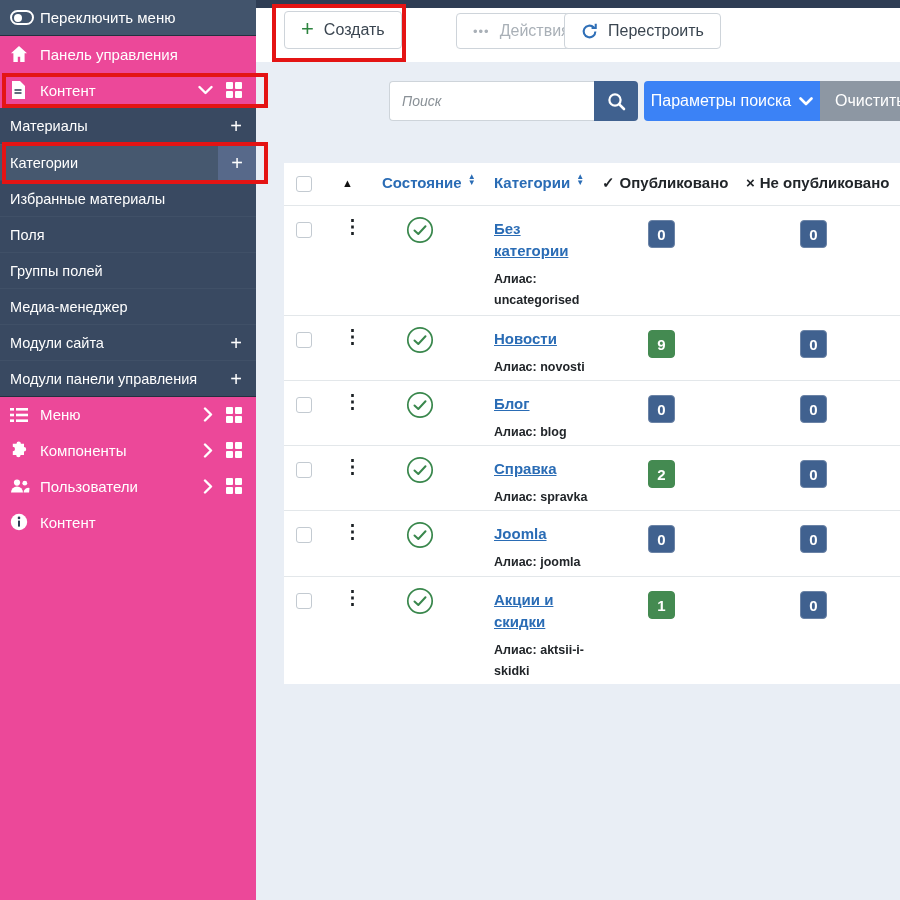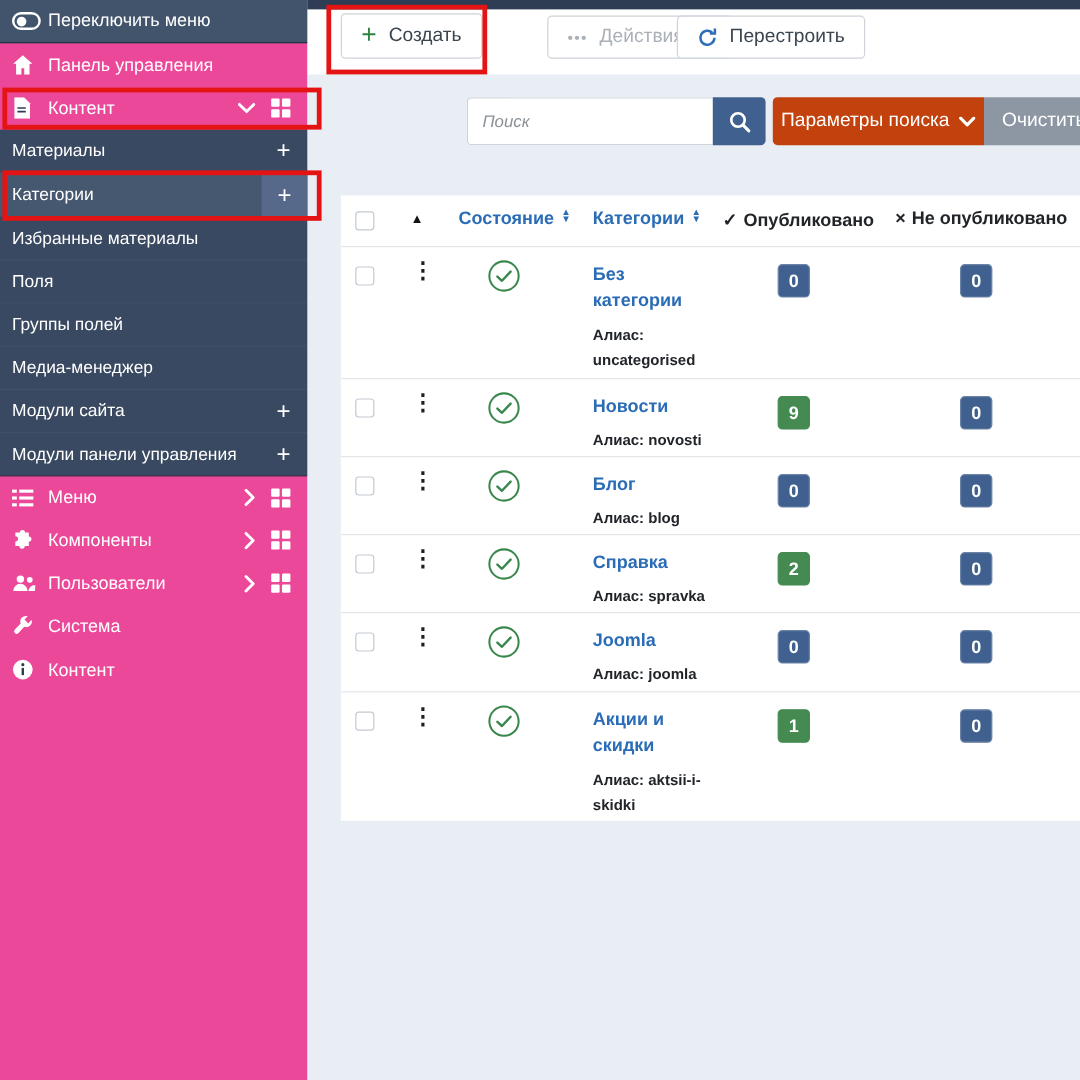--- a/index.html
+++ b/index.html
@@ -57,21 +57,21 @@
     padding:0 12px; font-size:14px; color:#15803d; outline:none; font-family:inherit;
   }
   .search-input::placeholder { font-style:italic; color:#8a9197; }
   .search-btn {
     position:absolute; left:594px; top:81px; width:44px; height:40px;
     background:#40618f; border:none; border-radius:0 4px 4px 0;
     display:flex; align-items:center; justify-content:center; cursor:pointer;
   }
   .options-btn {
     position:absolute; left:644px; top:81px; width:176px; height:40px;
-    background:#c2410c; border:none; border-radius:4px 0 0 4px;
+    background:#3b82f6; border:none; border-radius:4px 0 0 4px;
     color:#fff; font-size:16px; display:flex; align-items:center; justify-content:center;
     gap:8px; cursor:pointer; font-family:inherit;
   }
   .clear-btn {
     position:absolute; left:820px; top:81px; width:96px; height:40px;
     background:#8d97a3; border:none; border-radius:0 4px 4px 0;
     color:#fff; font-size:16px; cursor:pointer; font-family:inherit; text-align:left; padding-left:15px;
   }
 
   
@@ -90,21 +90,21 @@
   .h-pub { position:absolute; left:318px; top:11px; }
   .h-unpub { position:absolute; left:462px; top:11px; }
   .hdark { color:#212529; font-weight:700; font-size:15px; }
   .hk { font-weight:700; margin-right:5px; font-size:15px; }
 
   .trow { position:absolute; left:0; width:616px; border-top:1px solid #e3e7ea; }
   .r-check { position:absolute; left:12px; top:16px; }
   .r-dots { position:absolute; left:59px; top:11px; font-size:19px; font-weight:700; color:#1b2024; cursor:grab; line-height:1; }
   .r-status { position:absolute; left:122px; top:10px; cursor:pointer; }
   .r-titlebox { position:absolute; left:210px; top:12px; width:100px; }
-  .r-link { color:#2a6cb5; font-weight:600; font-size:15px; line-height:1.45; display:inline; cursor:pointer; }
+  .r-link { color:#2a6cb5; font-weight:600; font-size:15px; text-decoration:underline; line-height:1.45; display:inline; cursor:pointer; }
   .r-alias { margin-top:7px; font-size:12.5px; font-weight:600; color:#212529; line-height:1.7; word-wrap:break-word; }
   .badge {
     min-width:27px; height:28px; border-radius:4px; color:#fff; font-weight:700; font-size:15px;
     display:flex; align-items:center; justify-content:center; padding:0 7px; width:fit-content;
     cursor:default;
   }
   .badge.blue { background:#40618f; border:1px solid #6b83a6; }
   .badge.green { background:#448a51; border:1px solid #448a51; }
   .r-pub { position:absolute; left:364px; top:14px; }
   .r-unpub { position:absolute; left:516px; top:14px; }
@@ -273,28 +273,20 @@
       </span>
       <span class="grid-ic">
           <i></i>
           <i></i>
           <i></i>
           <i></i>
         </span>
     </span>
   </div>
 
-  <div class="sb-row">
-    <span class="sb-ic">
-      <svg width="18" height="18" viewBox="0 0 18 18">
-          <path d="M16.2 3.4 a4.6 4.6 0 0 1 -6 5.9 L5.4 14.6 a2.1 2.1 0 0 1 -3 -3 L7.2 6.5 A4.6 4.6 0 0 1 13.1 0.6 L10.4 3.3 l3.2 3.2 2.6 -3.1 Z" fill="#fff"></path>
-        </svg>
-    </span>
-    <span class="sb-label">Система</span>
-  </div>
 
   <div class="sb-row">
     <span class="sb-ic">
       <svg width="18" height="18" viewBox="0 0 18 18">
           <circle cx="9" cy="9" r="8.2" fill="#fff"></circle>
           <rect x="8" y="7.6" width="2" height="6" fill="#2e3d54"></rect>
           <circle cx="9" cy="4.9" r="1.3" fill="#2e3d54"></circle>
         </svg>
     </span>
     <span class="sb-label">Контент</span>

